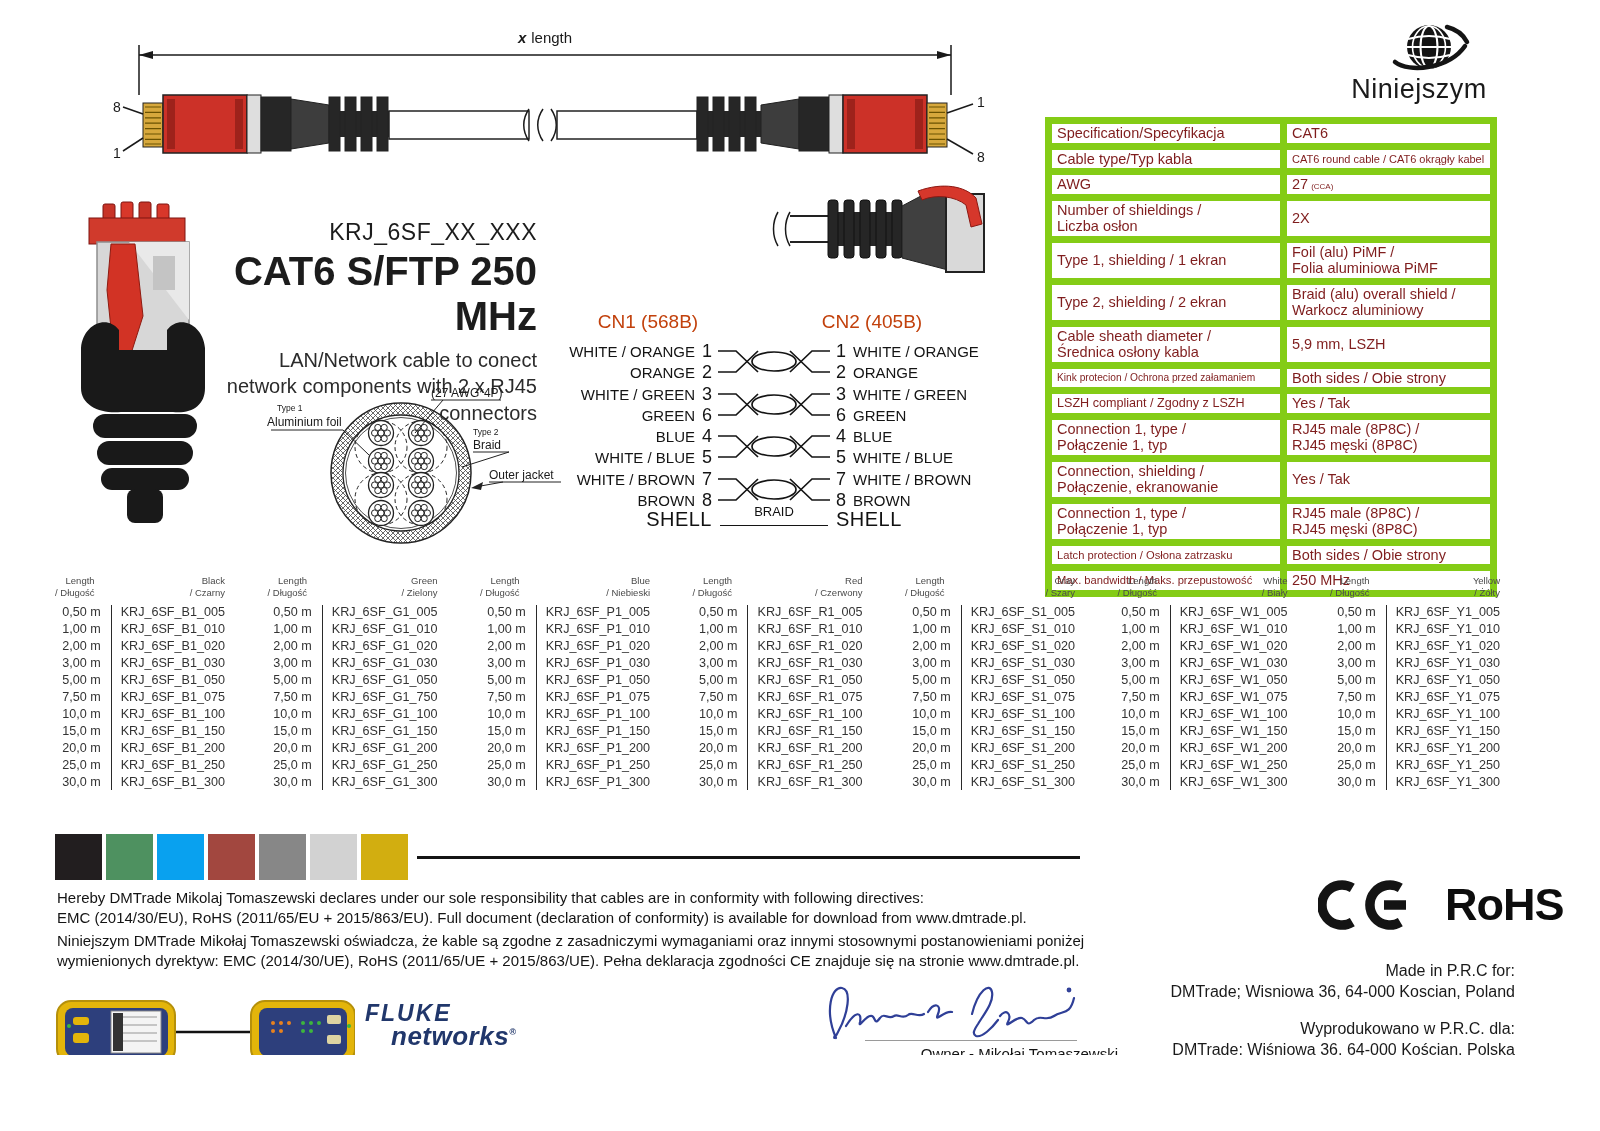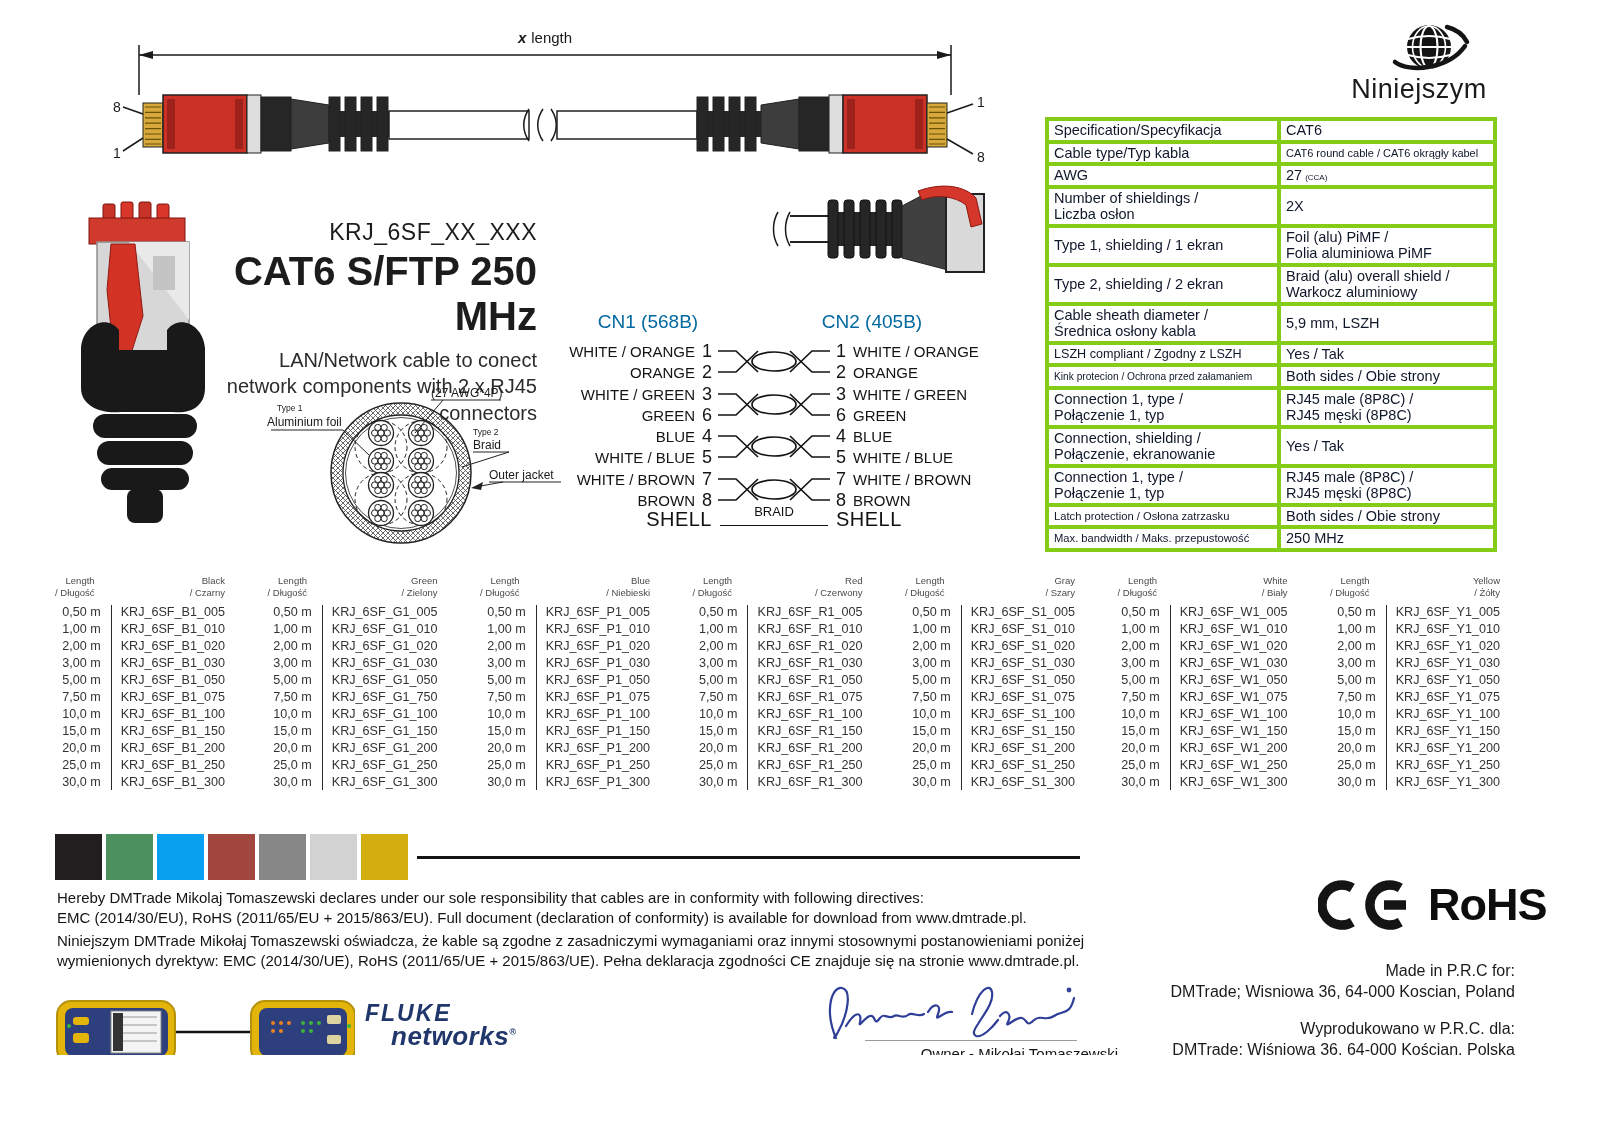--- a/index.html
+++ b/index.html
@@ -10,21 +10,21 @@
   .cablesvg{position:absolute;left:95px;top:25px}
   .ln{stroke:#1a1a1a;stroke-width:1.5;fill:none}
 
   
   .brandsvg{position:absolute;left:1343px;top:20px}
   .brandtxt{position:absolute;left:1334px;top:74px;width:170px;text-align:center;
             font-size:27px;color:#1a1a1a;letter-spacing:.5px}
 
   
   .spec{position:absolute;left:1045px;top:117px;width:452px;border-collapse:collapse;table-layout:fixed}
-  .spec td{border:4px solid #84cc16;padding:1px 5px;font-size:14.5px;color:#0f172a;
+  .spec td{border:7px solid #84cc16;padding:1px 5px;font-size:14.5px;color:#7f1d1d;
            line-height:1.14;white-space:pre-line;vertical-align:middle;overflow:hidden}
   .spec td.sl{width:218px}
   .f126{font-size:12.6px!important}
   .f112{font-size:11.2px!important}
   .f110{font-size:11px!important}
   .f102{font-size:10.2px!important}
   .sfx{font-size:8px;margin-left:3px}
 
   
   .titleblk{position:absolute;left:200px;top:219px;width:337px;text-align:right;color:#1c1c1c}
@@ -39,21 +39,21 @@
 
   
   .xsecsvg{position:absolute;left:263px;top:383px}
   .xst{font-size:12px;fill:#1a1a1a}
   .xstag{font-size:8.5px;fill:#1a1a1a}
 
   
   .pin-title{position:absolute;left:600px;top:279px;width:380px;text-align:center;
              font-size:23px;letter-spacing:1.5px;color:#141414}
   .cn-row{position:absolute;left:560px;top:311px;display:flex}
-  .cn1,.cn2{width:176px;text-align:center;font-size:19px;color:#0369a1}
+  .cn1,.cn2{width:176px;text-align:center;font-size:19px;color:#c2410c}
   .cn2{margin-left:48px}
   .pairs{position:absolute;left:560px;top:341px}
   .pair{display:flex;align-items:center}
   .pside{display:block}
   .pleft{width:152px}
   .pright{width:184px}
   .prow{height:21.3px;line-height:21.3px;display:flex;align-items:baseline;white-space:nowrap}
   .pleft .prow{justify-content:flex-end}
   .plbl{font-size:15px;color:#141414}
   .ppin{font-size:18px;color:#141414}
@@ -84,21 +84,21 @@
   .sw{width:47px;height:46px}
   .swline{position:absolute;left:417px;top:856px;width:663px;height:3px;background:#141414}
 
   
   .decl{position:absolute;left:57px;width:1030px;font-size:15px;line-height:1.32;
         color:#141414;white-space:pre-line}
   .decl.en{top:888px}
   .decl.pl{top:931px}
 
   
-  .cemark{position:absolute;left:1318px;top:878px;display:flex;align-items:center;gap:14px}
+  .cemark{position:absolute;left:1318px;top:878px;display:flex;align-items:center;gap:31px}
   .rohs{font-size:45px;font-weight:bold;letter-spacing:-1px;color:#0d0d0d}
 
   
   .made{position:absolute;left:1000px;width:515px;text-align:right;font-size:16px;
         line-height:1.34;color:#1a1a1a;white-space:pre-line}
   .made.en{top:960px}
   .made.pl{top:1018px}
 
   
   .testersvg{position:absolute;left:55px;top:995px}
@@ -211,26 +211,26 @@
           <td class="sl">Type 2, shielding / 2 ekran</td>
           <td class="sv">Braid (alu) overall shield /
 Warkocz aluminiowy</td>
         </tr>
         <tr>
           <td class="sl">Cable sheath diameter /
 Średnica osłony kabla</td>
           <td class="sv">5,9 mm, LSZH</td>
         </tr>
         <tr>
+          <td class="sl f102">Kink protecion  / Ochrona przed załamaniem</td>
+          <td class="sv">Both sides / Obie strony</td>
+        </tr>
+        <tr>
           <td class="sl f126">LSZH compliant / Zgodny z LSZH</td>
           <td class="sv">Yes / Tak</td>
-        </tr>
-        <tr>
-          <td class="sl f102">Kink protecion  / Ochrona przed załamaniem</td>
-          <td class="sv">Both sides / Obie strony</td>
         </tr>
         <tr>
           <td class="sl">Connection 1, type /
 Połączenie 1, typ</td>
           <td class="sv">RJ45 male (8P8C) /
 RJ45 męski (8P8C)</td>
         </tr>
         <tr>
           <td class="sl">Connection, shielding /
 Połączenie, ekranowanie</td>

